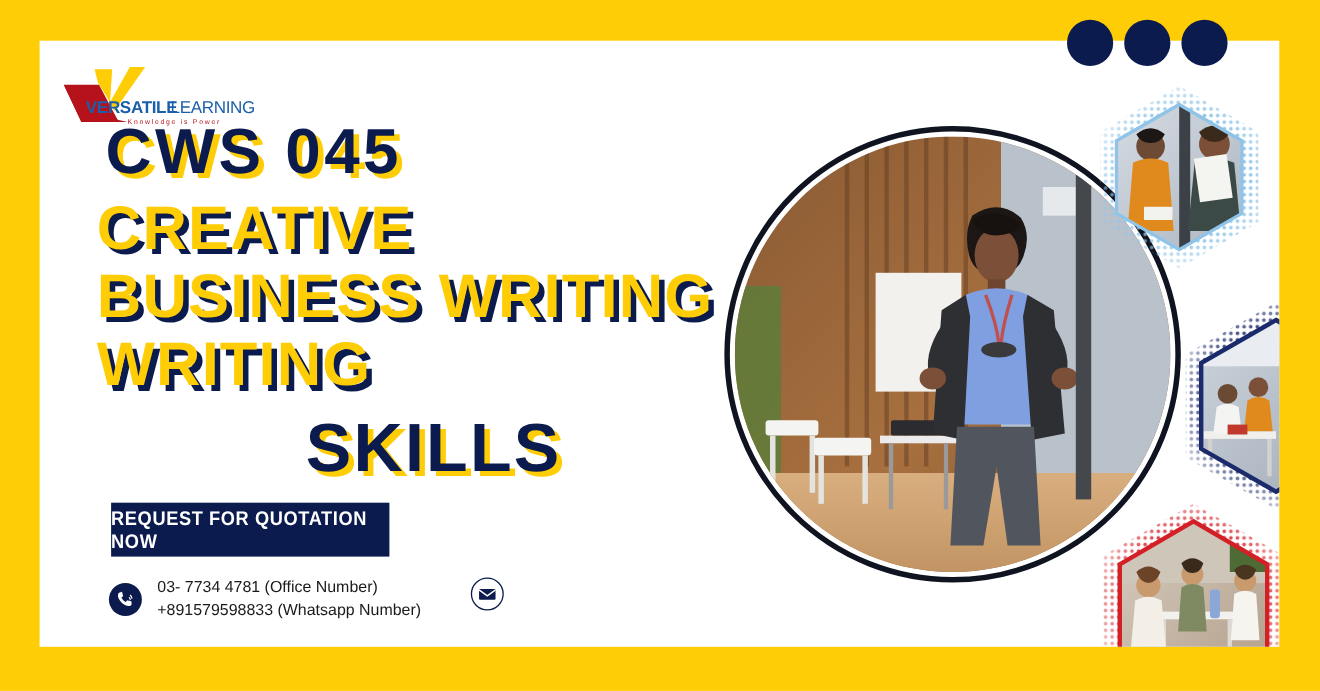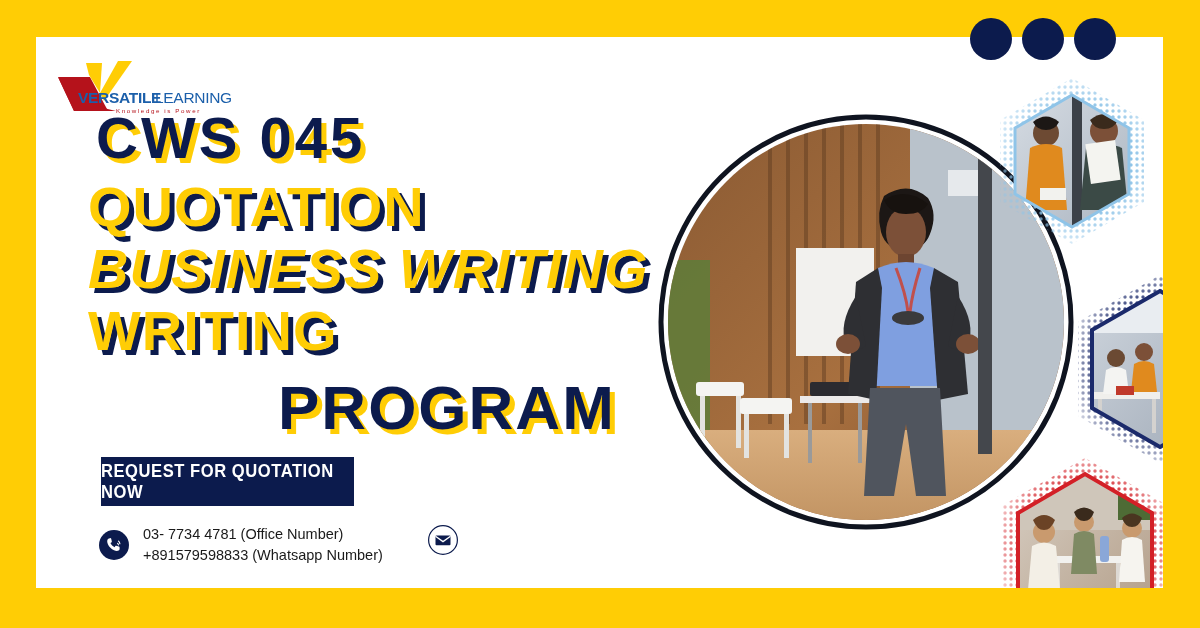--- a/index.html
+++ b/index.html
@@ -34,21 +34,21 @@
     color:#0C1B4D;
     text-shadow:5px 5px 0 #FFCD05;
   }
   
   .yellow-navy{
     color:#FFCD05;
     text-shadow:5px 5px 0 #0C1B4D;
   }
   .line-code{font-size:58px;letter-spacing:3px;margin-left:8px;}
   .line-1{font-size:56px;letter-spacing:1px;margin-top:12px;}
-  .line-2{font-size:56px;letter-spacing:1px;margin-top:6px;font-style:italic;}
+  .line-2{font-size:56px;letter-spacing:1px;margin-top:6px;}
   .line-3{font-size:56px;letter-spacing:1px;margin-top:6px;}
   .line-4{font-size:62px;letter-spacing:2px;margin-top:18px;margin-left:190px;}
 
   
   .cta{
     position:absolute;left:65px;top:420px;
     width:275px;height:49px;
     background:#0C1B4D;border:none;
     color:#ffffff;
     font-family:"Liberation Sans Narrow","Liberation Sans",sans-serif;
@@ -93,24 +93,24 @@
         <path d="M44 34 L62 2 L76 2 L48 42 Z" fill="#FFCD05"></path>
 
         <text x="22" y="44" font-family="Liberation Sans, sans-serif" font-size="15.5" font-weight="bold" fill="#1B5FAA" letter-spacing="-0.3">VERSATILE</text>
         <text x="99" y="44" font-family="Liberation Sans, sans-serif" font-size="15.5" fill="#1B5FAA" letter-spacing="-0.3">LEARNING</text>
         <text x="60" y="54" font-family="Liberation Sans, sans-serif" font-size="6.2" fill="#B5121B" letter-spacing="1.6">Knowledge is Power</text>
       </svg>
     </div>
 
     <div class="headline">
       <div class="hl line-code navy-yellow">CWS 045</div>
-      <div class="hl line-1 yellow-navy">QUOTATION</div>
+      <div class="hl line-1 yellow-navy">CREATIVE</div>
       <div class="hl line-2 yellow-navy">BUSINESS WRITING</div>
       <div class="hl line-3 yellow-navy">WRITING</div>
-      <div class="hl line-4 navy-yellow">PROGRAM</div>
+      <div class="hl line-4 navy-yellow">SKILLS</div>
     </div>
 
     <div class="cta">REQUEST FOR QUOTATION NOW</div>
 
     <div class="contact">
 
       <div class="contact-item">
         <span class="ci-icon">
           <svg width="32" height="32" viewBox="0 0 32 32">
             <circle cx="16" cy="16" r="15" fill="#0C1B4D"></circle>

